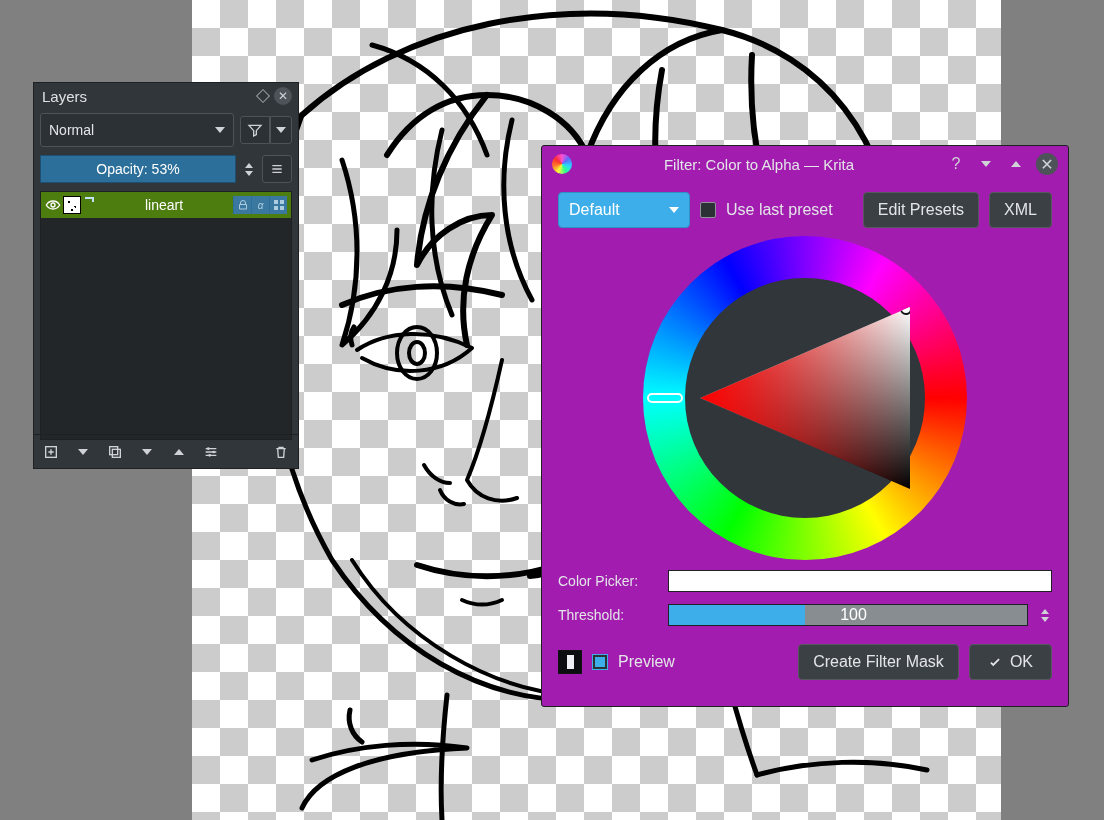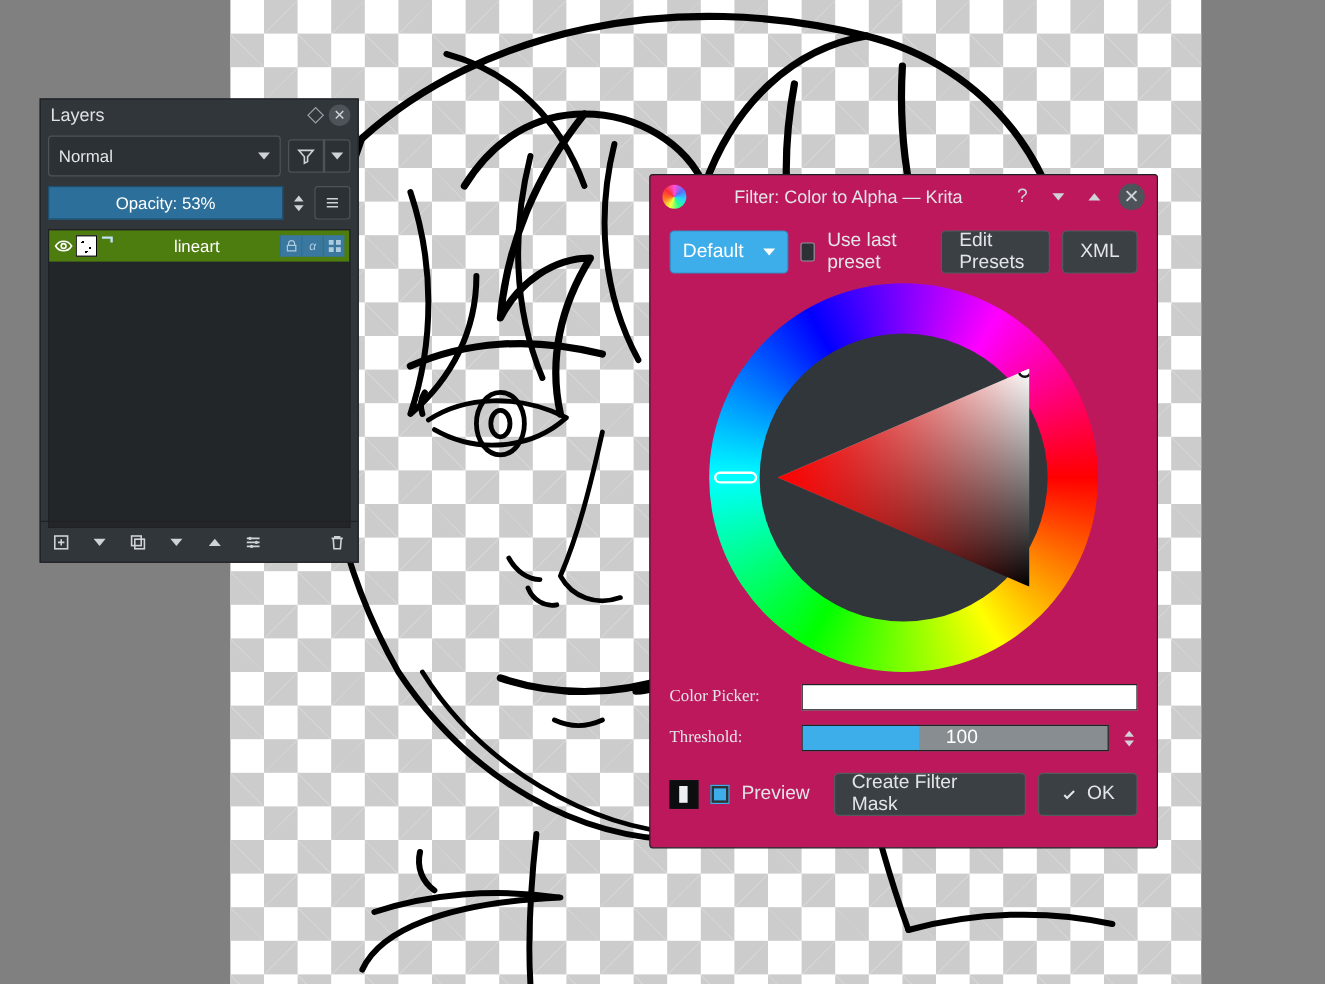--- a/index.html
+++ b/index.html
@@ -77,22 +77,22 @@
   .layers-foot {
     position:absolute; bottom:0; left:0; right:0; height:34px;
     display:flex; align-items:center; padding:0 8px; gap:14px;
     border-top:1px solid #1e2124;
   }
   .layers-foot .spacer { flex:1; }
   .foot-icon { width:18px; height:18px; display:flex; align-items:center; justify-content:center; color:#cfd2d6; }
 
   
   .dialog {
-    position: absolute; left: 541px; top: 145px; width: 424px; height: 562px;
-    background: #be185d; color:#e3e5e8; border:1px solid #1e2124; border-radius:3px;
+    position: absolute; left: 541px; top: 145px; width: 528px; height: 562px;
+    background: #a21caf; color:#e3e5e8; border:1px solid #1e2124; border-radius:3px;
   }
   .dlg-titlebar {
     height:36px; display:flex; align-items:center; padding:0 10px; gap:10px;
   }
   .dlg-titlebar .appicon {
     width:20px; height:20px; border-radius:50%;
     background: conic-gradient(#ff4fd8,#5b6bff,#29d3ff,#2bff8e,#f8ff3a,#ff7a29,#ff2f2f,#ff4fd8);
   }
   .dlg-titlebar .title { flex:1; text-align:center; font-size:15px; }
   .dlg-winbtns { display:flex; gap:10px; align-items:center; }
@@ -138,21 +138,21 @@
     content:""; position:absolute; inset:0;
     clip-path: polygon(0% 50%, 100% 0%, 100% 100%);
     background: linear-gradient(to right, #ff0000, rgba(255,0,0,0));
   }
   .triangle-marker {
     position:absolute; width:12px; height:12px; border:2px solid #111; border-radius:50%; background:#fff;
     right:-2px; top:-4px;
   }
 
   .field-row { display:flex; align-items:center; gap:10px; padding:6px 16px; }
-  .field-row label { width:100px; font-size:14px;font-family:Liberation Serif, serif; }
+  .field-row label { width:100px; font-size:14px; }
   .color-swatch {
     flex:1; height:22px; border:1px solid #1e2124; background:#ffffff;
   }
   .threshold {
     flex:1; height:22px; position:relative; display:flex; align-items:center; justify-content:center;
     background:#888d92; border:1px solid #1e2124; color:#fff;
   }
   .threshold .fill {
     position:absolute; left:0; top:0; bottom:0; width:38%; background:#3daee9;
   }

